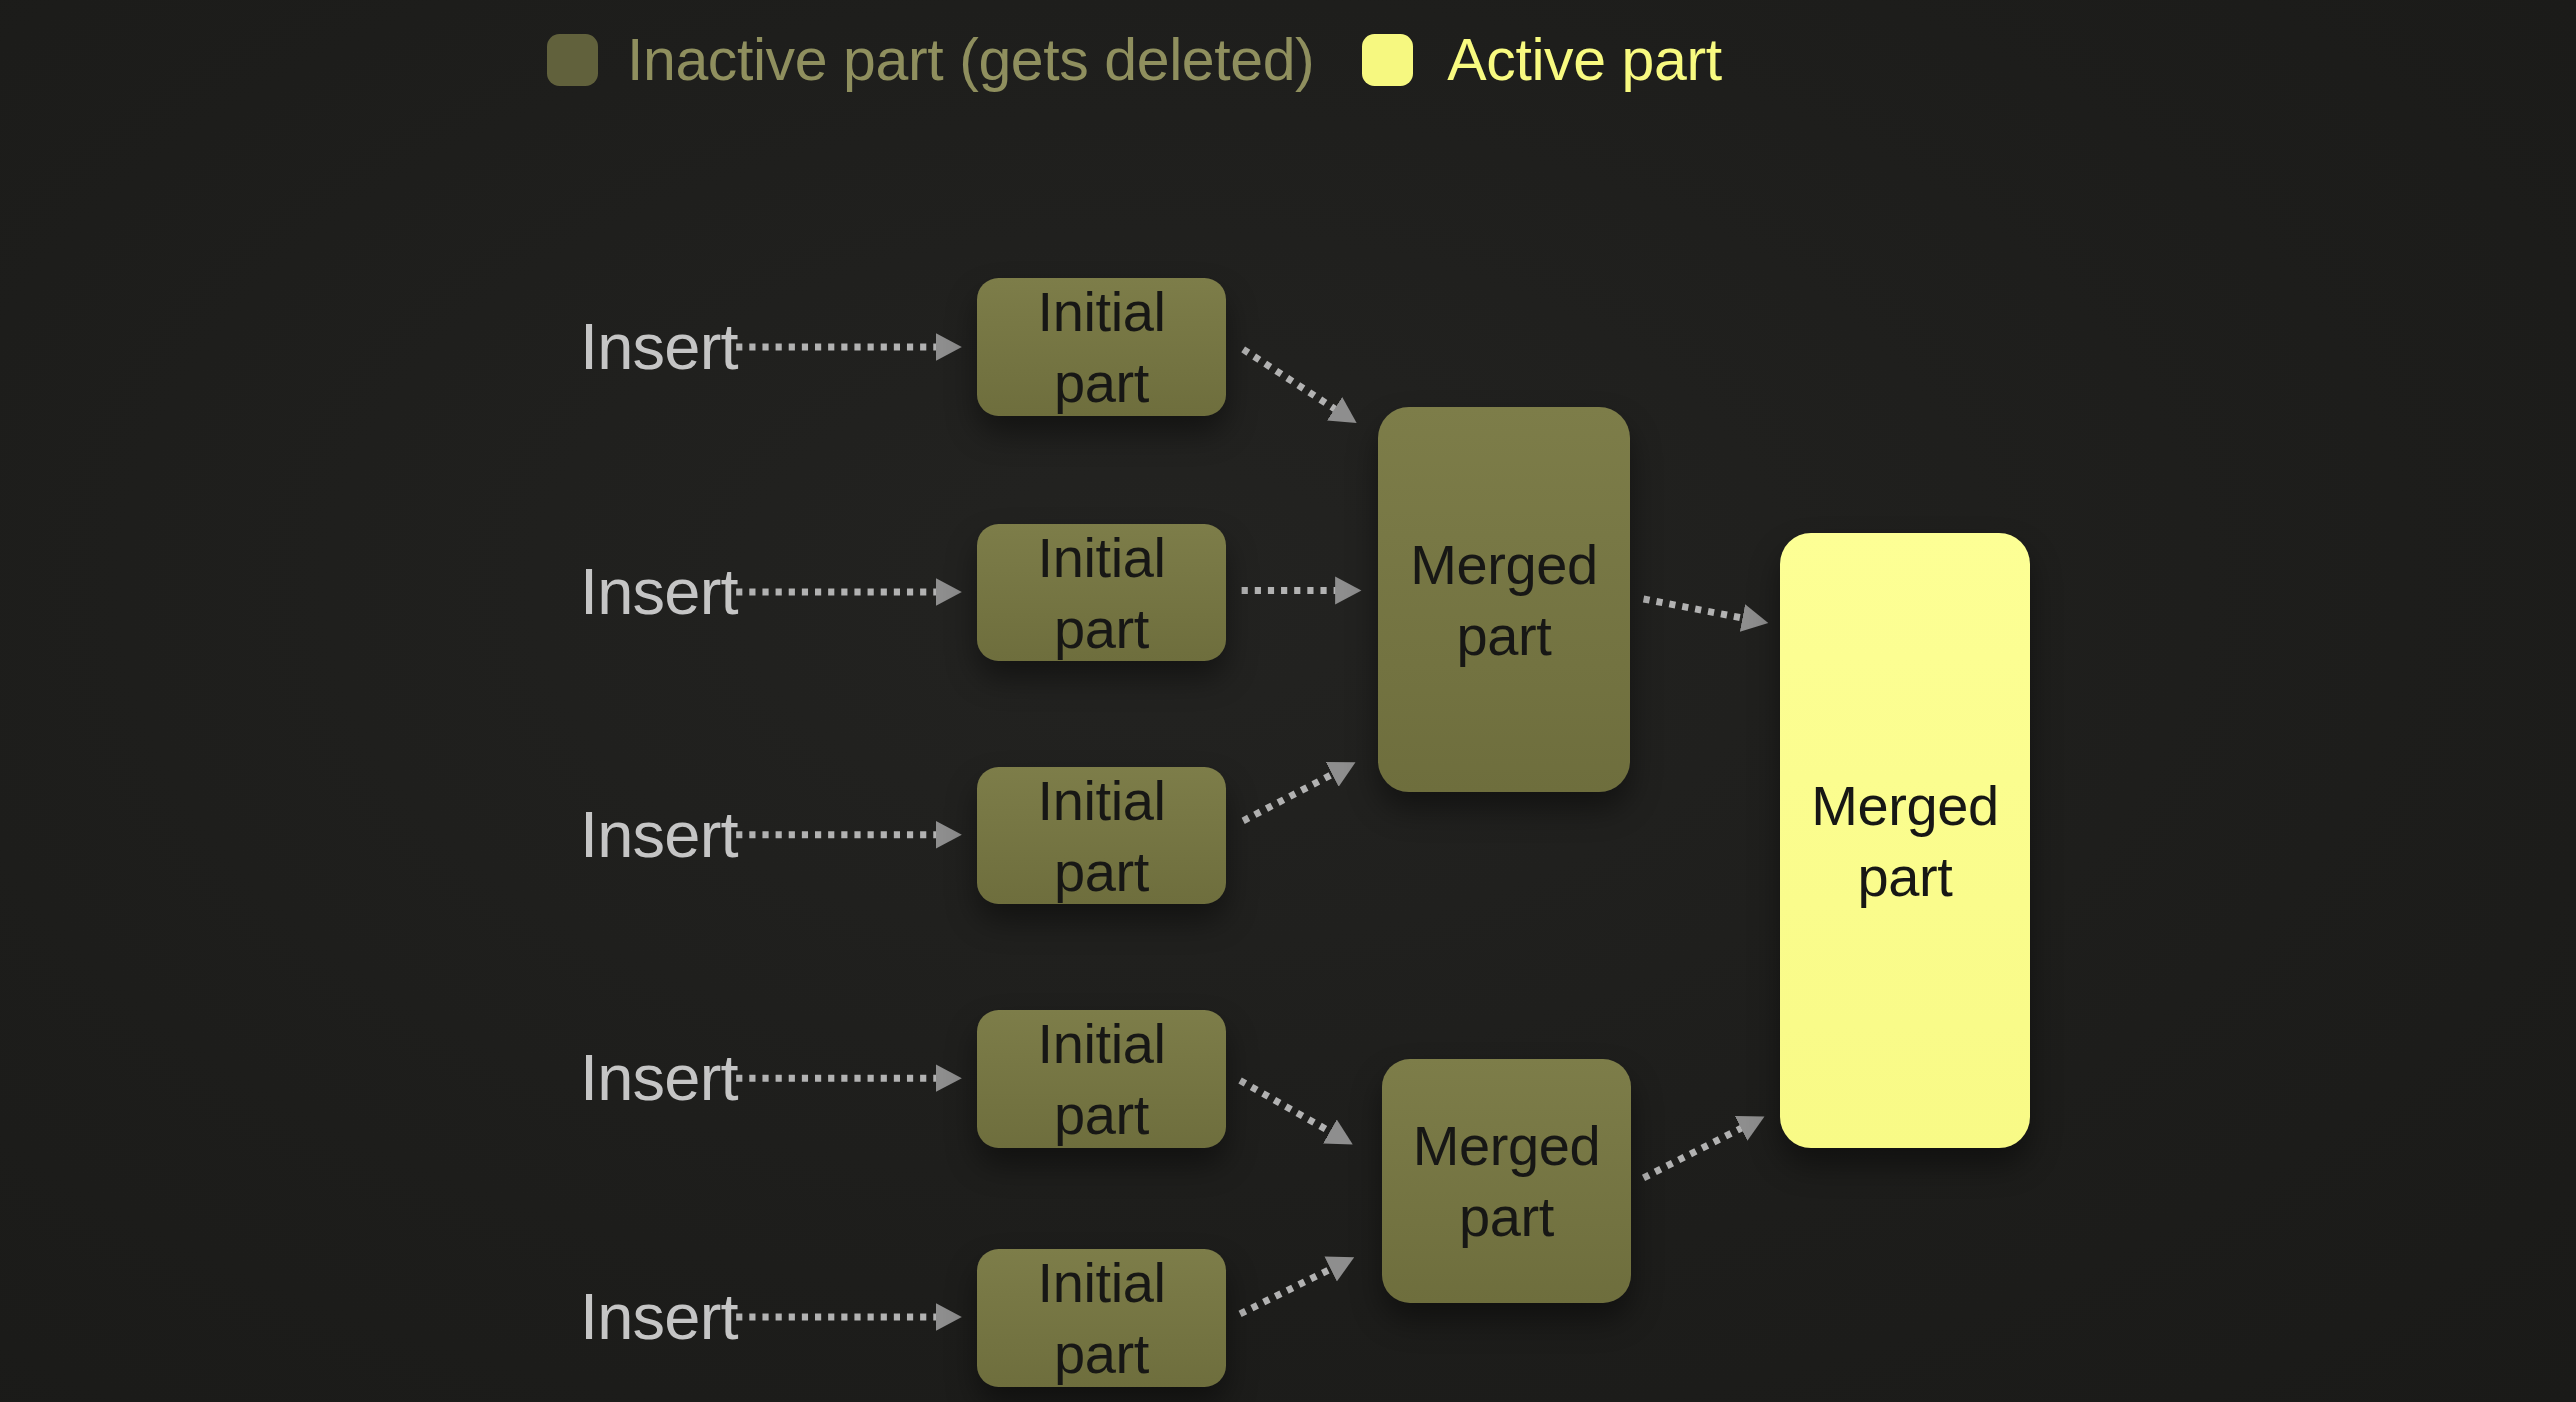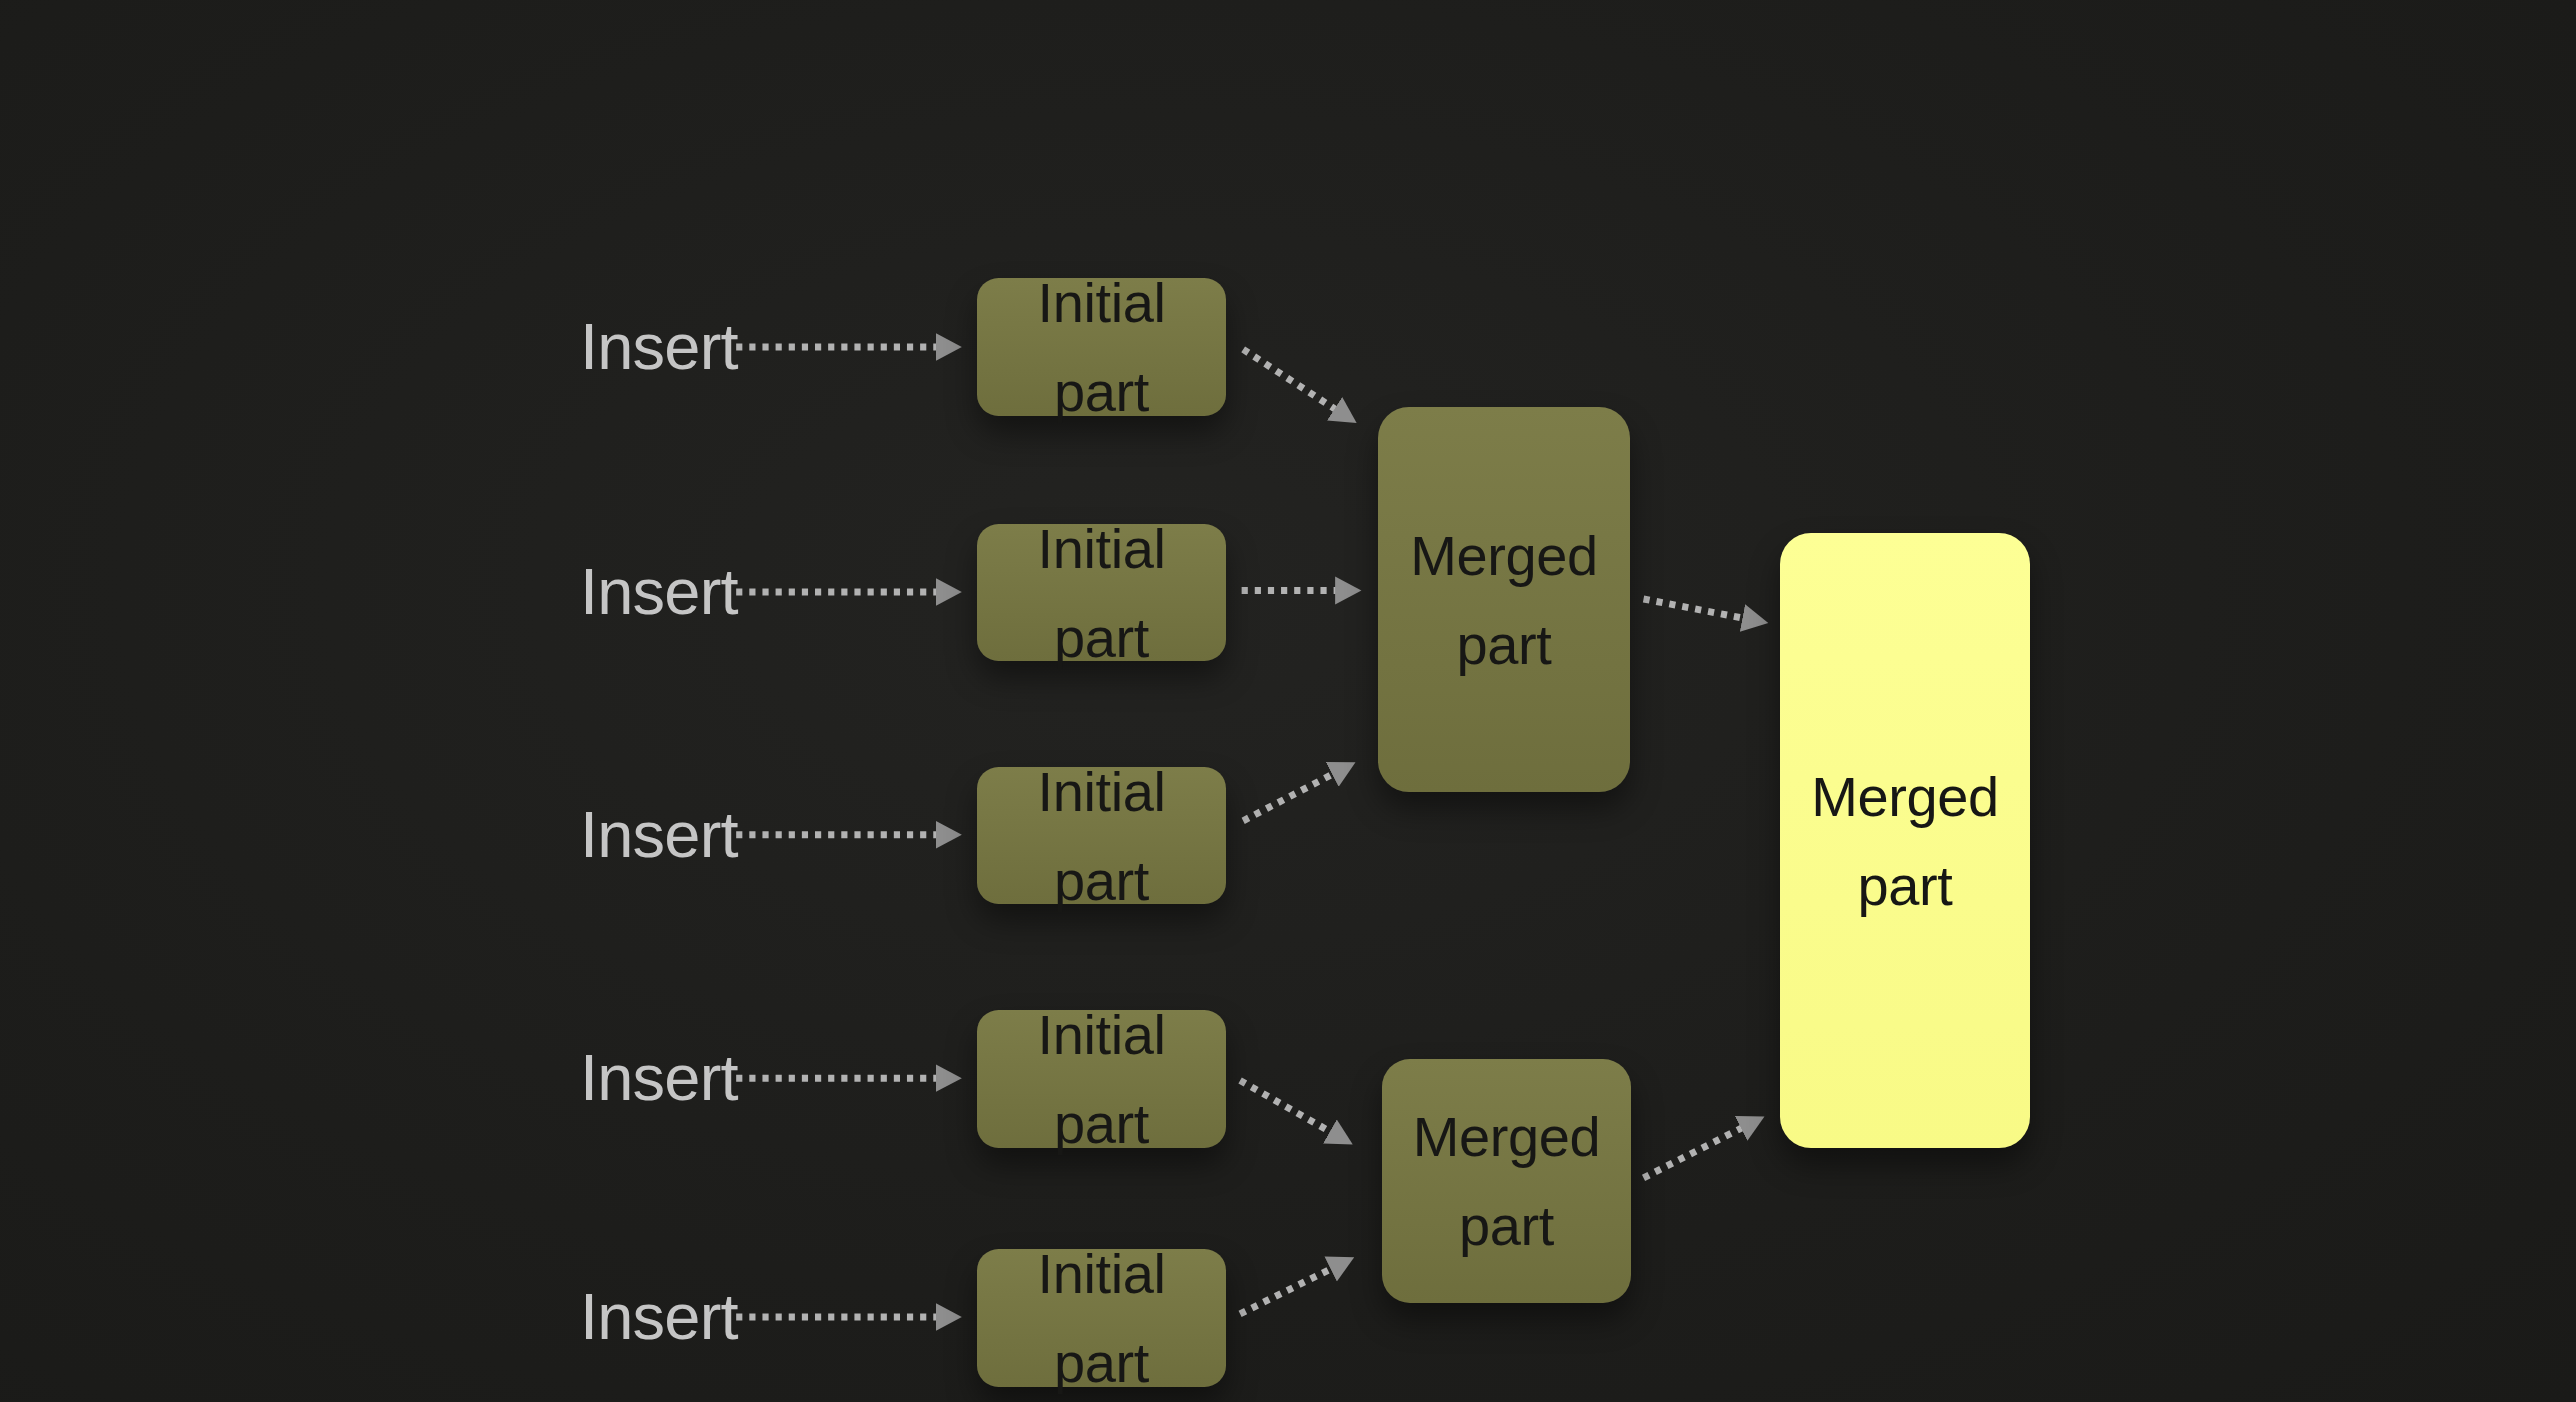--- a/index.html
+++ b/index.html
@@ -36,21 +36,21 @@
   .swatch.inactive{background:var(--legend-inactive-swatch);}
   .swatch.active{background:var(--legend-active-swatch);}
   .legend-label.inactive{color:var(--legend-inactive-text);margin-left:29px;margin-right:48px;}
   .legend-label.active{color:var(--legend-active-text);margin-left:34px;}
   .insert-label{
     position:absolute;left:580px;width:186px;font-size:65px;line-height:80px;
     letter-spacing:-0.8px;color:var(--insert-text);
   }
   .box{
     position:absolute;display:flex;align-items:center;justify-content:center;
-    text-align:center;font-size:56px;line-height:89px;font-weight:500;
+    text-align:center;font-size:56px;line-height:71px;font-weight:500;
     letter-spacing:-0.4px;color:var(--box-text);
     box-shadow:0 17px 31px rgba(0,0,0,0.42);
   }
   .box.olive{background:linear-gradient(180deg,var(--inactive-box-top),var(--inactive-box-bottom));}
   .box.yellow{background:linear-gradient(180deg,var(--active-box-top),var(--active-box-bottom));}
   .box .lbl{display:block;width:100%;padding:0 20px;}
 </style>
 </head>
 <body>
 
@@ -69,20 +69,26 @@
     <path class="dash" d="M952,1704 L1212,1704" marker-end="url(#head)"></path>
     <path class="dash" d="M1608,452 L1728,530" marker-end="url(#head)"></path>
     <path class="dash" d="M1606,764 L1729,764" marker-end="url(#head)"></path>
     <path class="dash" d="M1608,1062 L1725,1001" marker-end="url(#head)"></path>
     <path class="dash" d="M1604,1398 L1722,1465" marker-end="url(#head)"></path>
     <path class="dash" d="M1604,1700 L1723,1641" marker-end="url(#head)"></path>
     <path class="dash" d="M2126,775 L2256,800" marker-end="url(#head)"></path>
     <path class="dash" d="M2126,1524 L2254,1459" marker-end="url(#head)"></path>
   </svg>
 
+  <div class="legend">
+    <span class="swatch inactive"></span>
+    <span class="legend-label inactive">Inactive part (gets deleted)</span>
+    <span class="swatch active"></span>
+    <span class="legend-label active">Active part</span>
+  </div>
 
   <div class="insert-label" style="top:307px">Insert</div>
   <div class="insert-label" style="top:552px">Insert</div>
   <div class="insert-label" style="top:795px">Insert</div>
   <div class="insert-label" style="top:1038px">Insert</div>
   <div class="insert-label" style="top:1277px">Insert</div>
 
   <div class="box olive" style="left:977px;top:278px;width:249px;height:138px;border-radius:21.6px">
     <span class="lbl">Initial part</span>
   </div>

